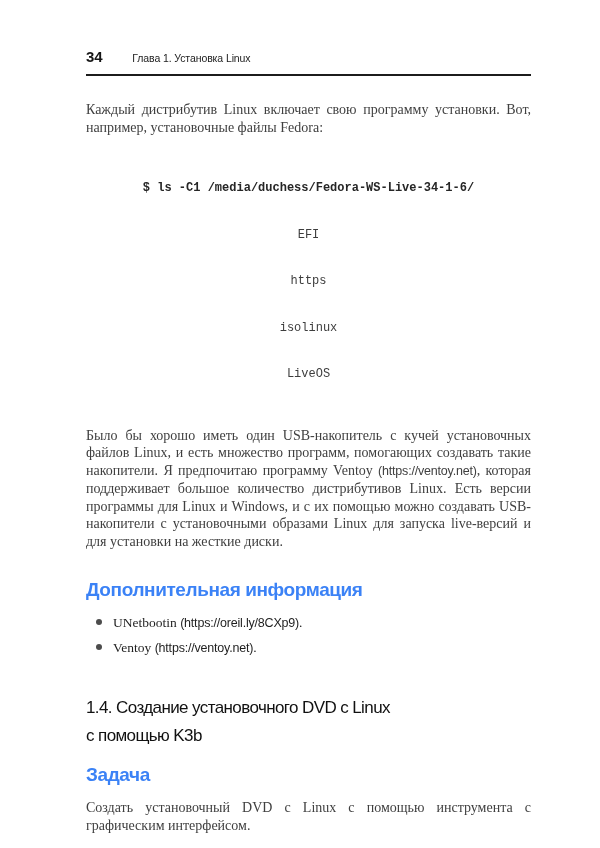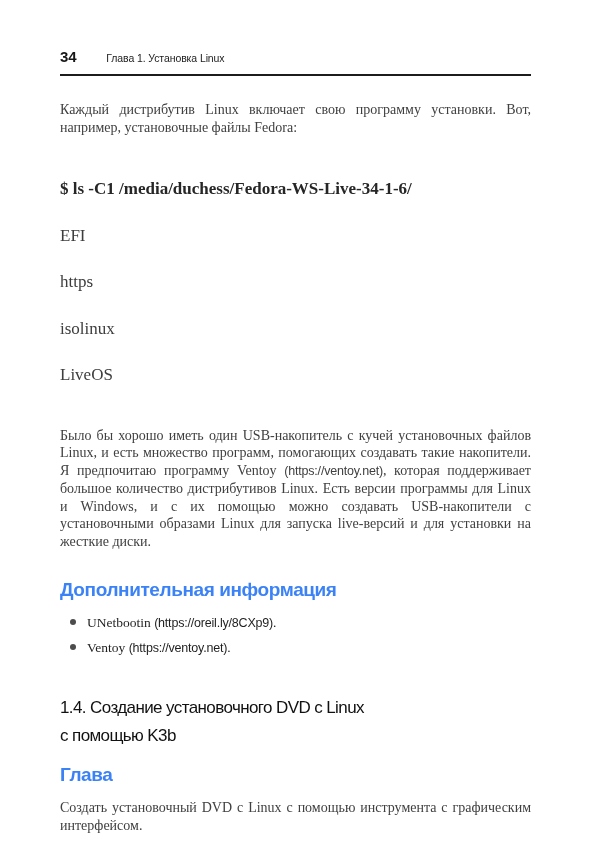--- a/index.html
+++ b/index.html
@@ -8,21 +8,21 @@
     width: 600px;
     height: 848px;
     margin: 0 auto;
     font-family: "Liberation Serif", serif;
     color: #1f1f1f;
     overflow: hidden;
   }
   .page {
     width: 600px;
     height: 848px;
-    padding: 48px 69px 0 60px;
+    padding: 48px 69px 0 86px;
   }
 
   
   .running-head {
     display: flex;
     align-items: baseline;
     border-bottom: 2px solid #1c1c1c;
     padding-bottom: 9px;
   }
   .page-number {
@@ -51,25 +51,26 @@
   .p-intro2 { margin-top: 13px; }
   .url {
     font-family: "Liberation Sans", sans-serif;
     font-size: 12.5px;
     letter-spacing: -0.2px;
   }
 
   
   .code-block {
     margin-top: 14px;
-    font-family: Liberation Serif, serif;
-    font-size: 17px;
+    font-family: Liberation Mono, monospace;
+    font-size: 12px;
     line-height: 15.5px;
     color: #3d3d3d;
     white-space: pre;
+    text-align: center;
   }
   .code-command {
     font-weight: 700;
     color: #262626;
   }
 
   
   .h-recipe {
     font-family: "Liberation Sans", sans-serif;
     font-weight: 400;
@@ -143,16 +144,16 @@
     </div>
     <div class="bullet-item">
       <span class="bullet-dot"></span>
       <span><span>Ventoy </span><span class="url">(https://ventoy.net)</span><span>.</span></span>
     </div>
   </div>
 
   <h1 class="h-recipe">1.4. Создание установочного DVD с Linux
 с помощью K3b</h1>
 
-  <h3 class="h-sub h-task">Глава</h3>
+  <h3 class="h-sub h-task">Задача</h3>
   <p class="para task-para">Создать установочный DVD с Linux с помощью инструмента с графическим интерфейсом.</p>
 
 </div>
 
 </body></html>

